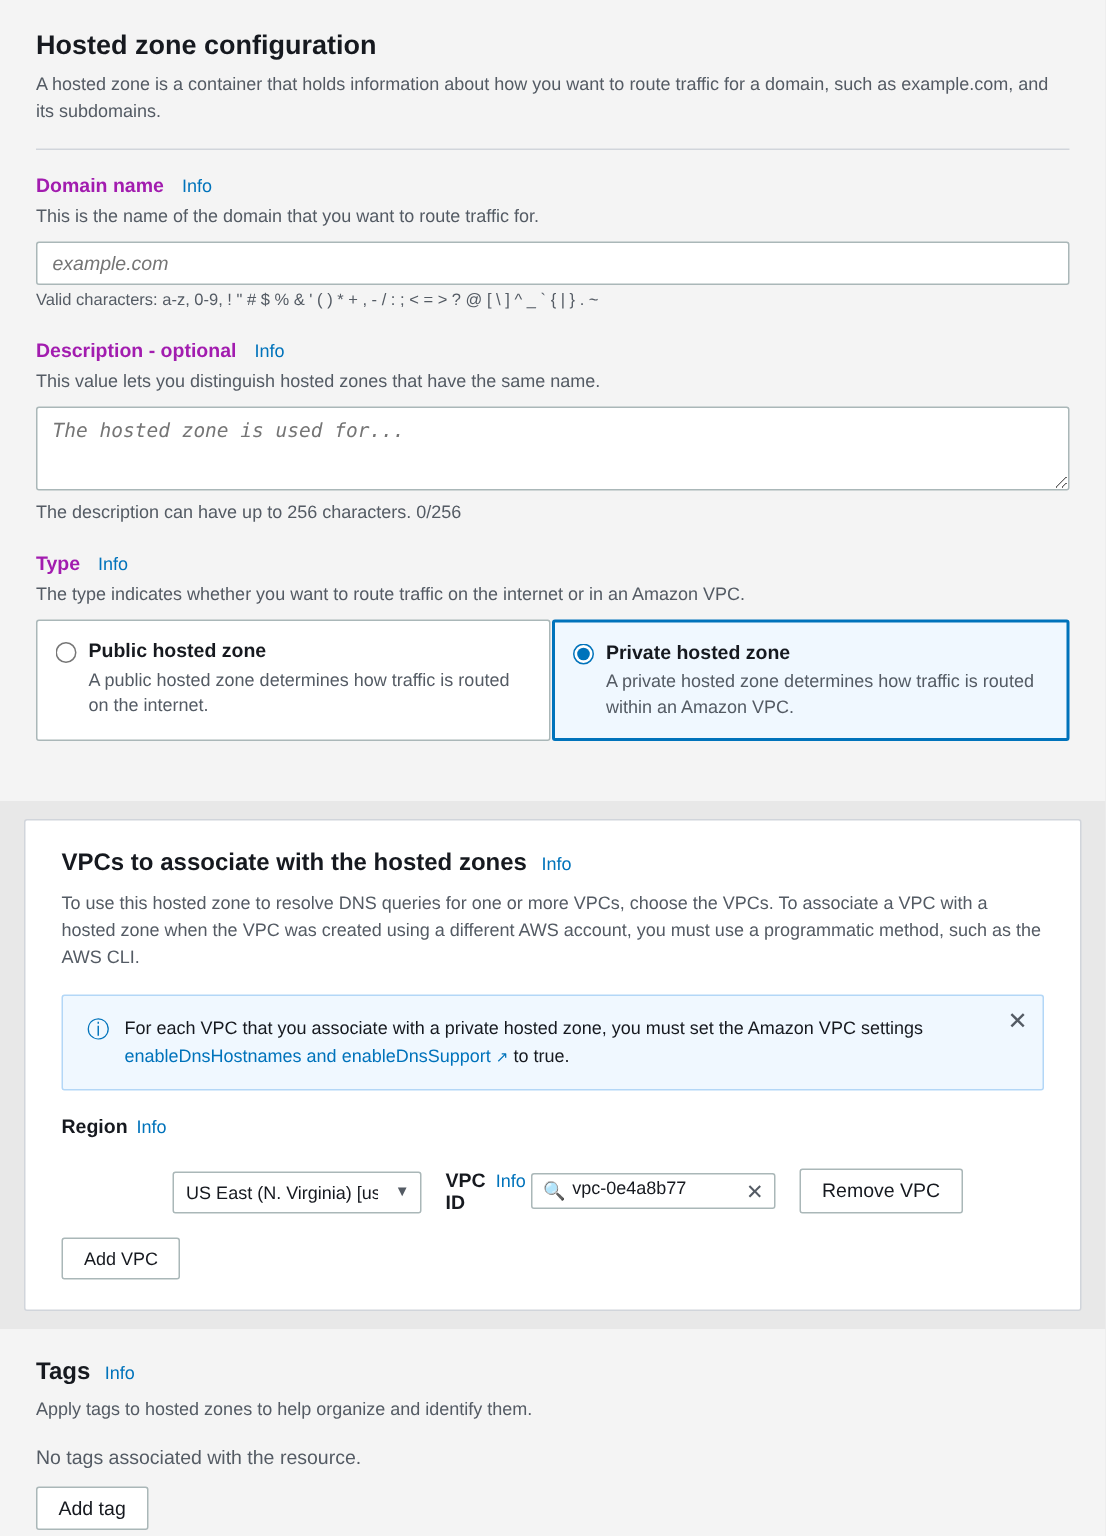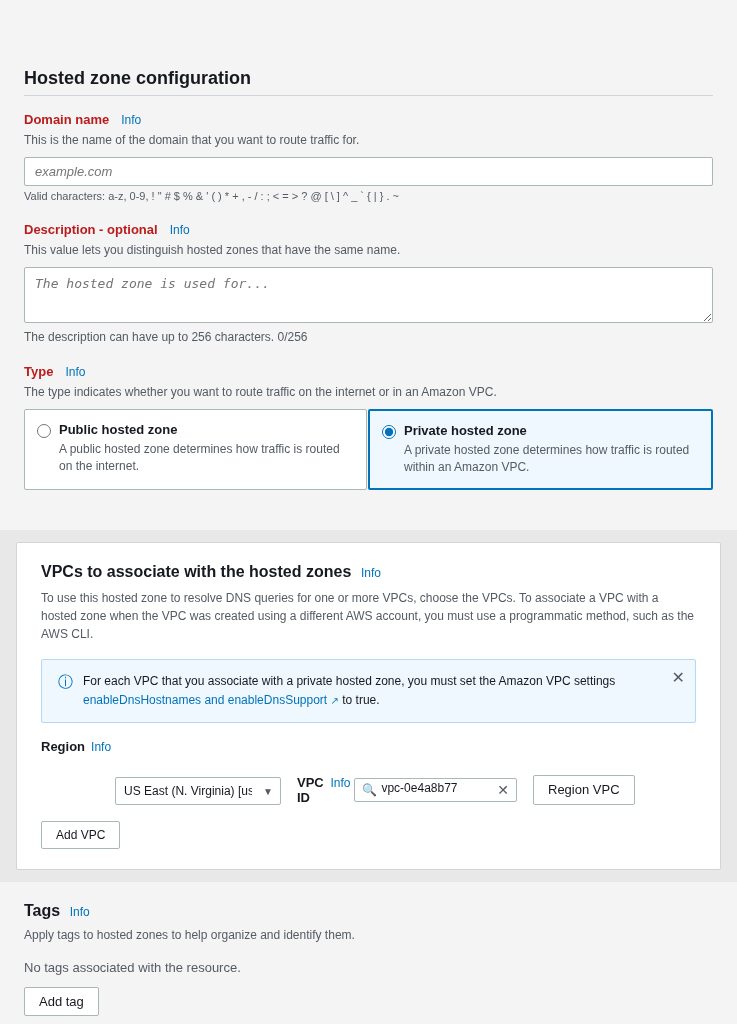--- a/index.html
+++ b/index.html
@@ -22,34 +22,33 @@
       background: #f4f4f4;
       padding: 20px 24px;
       margin-bottom: 12px;
     }
 
     .section-title {
       font-size: 18px;
       font-weight: 700;
       color: #16191f;
       margin-bottom: 6px;
-      margin-top: 48px;
     }
 
     .section-description {
       font-size: 12px;
       color: #545b64;
       margin-bottom: 16px;
       line-height: 1.5;
     }
 
     .field-label {
       font-size: 13px;
       font-weight: 700;
-      color: #b91c1c;
+      color: #a21caf;
       display: inline;
       margin-right: 6px;
     }
 
     .info-link {
       color: #0073bb;
       font-size: 12px;
       text-decoration: none;
       cursor: pointer;
     }
@@ -369,20 +368,21 @@
       margin: 0;
     }
   </style>
 </head>
 <body>
 
 <div class="page-wrapper">
 
   <div class="section-card">
     <h2 class="section-title">Hosted zone configuration</h2>
+    <p class="section-description">A hosted zone is a container that holds information about how you want to route traffic for a domain, such as example.com, and its subdomains.</p>
 
     <div class="divider"></div>
     <div style="height:16px"></div>
 
     <div class="field-group">
       <div class="field-label-row">
         <span class="field-label">Domain name</span>
         <a class="info-link">Info</a>
       </div>
       <p class="field-description">This is the name of the domain that you want to route traffic for.</p>
@@ -474,21 +474,21 @@
           <span class="vpc-label">VPC ID</span>
           <a class="info-link">Info</a>
         </div>
         <div class="search-input-wrapper">
           <span class="search-icon-inner">🔍</span>
           <input type="text" class="vpc-search-input" value="vpc-0e4a8b77" style="">
           <button class="clear-btn">✕</button>
         </div>
       </div>
 
-      <button class="remove-vpc-btn">Region VPC</button>
+      <button class="remove-vpc-btn">Remove VPC</button>
     </div>
 
     
     <button class="add-vpc-btn">Add VPC</button>
   </div>
 
   <div class="tags-section">
     <div style="margin-bottom:6px;">
       <span class="tags-title">Tags</span>
       <a class="info-link">Info</a>

